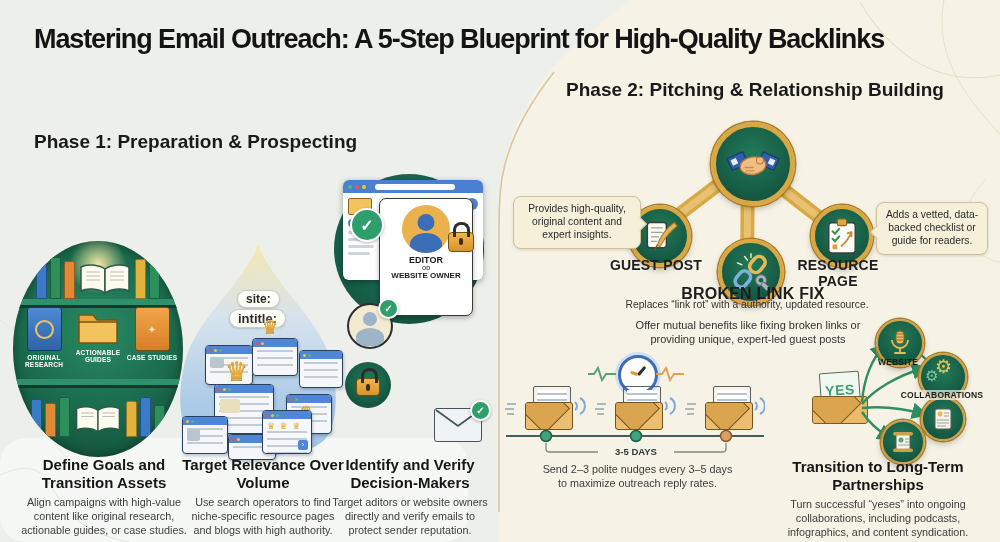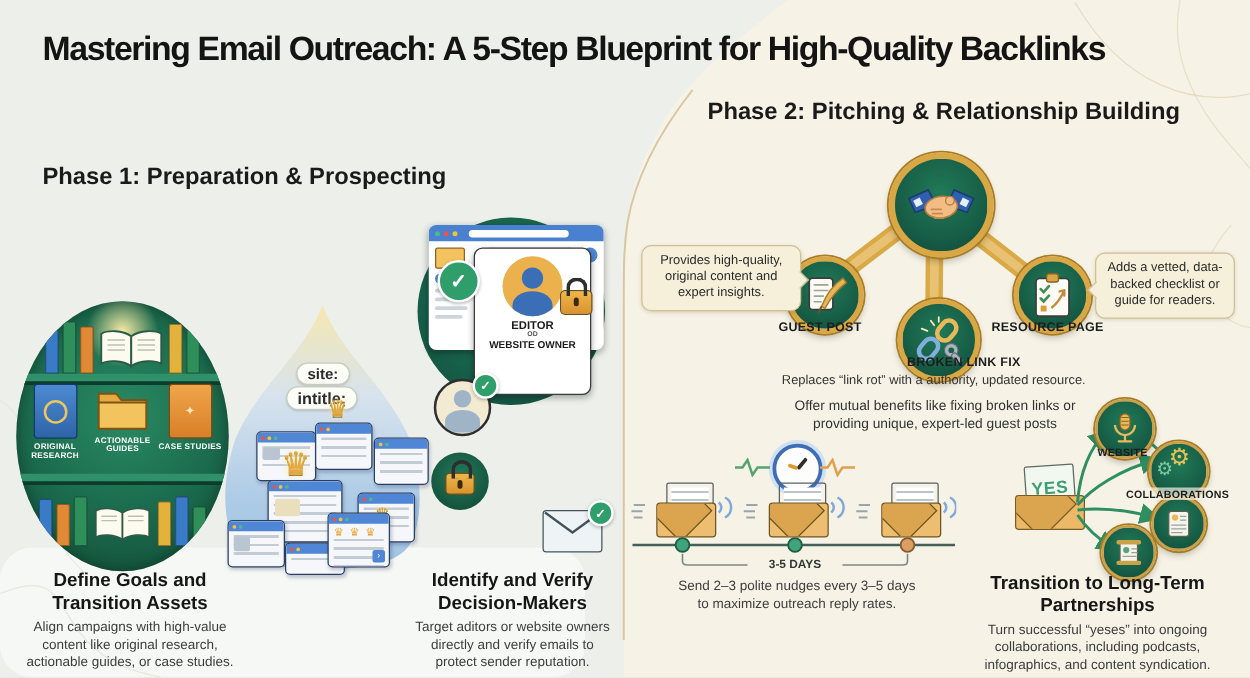--- a/index.html
+++ b/index.html
@@ -49,21 +49,21 @@
       border:1.5px solid #6e5014;border-radius:4px;}
   .lock::before{content:"";position:absolute;top:-11px;left:4px;width:11px;height:12px;
       border:3.5px solid #2e2e2e;border-bottom:none;border-radius:8px 8px 0 0;}
   .lock::after{content:"";position:absolute;left:50%;top:5px;transform:translateX(-50%);
       width:4px;height:7px;background:#3a2a08;border-radius:3px;}
   
   .gold-circle{position:absolute;border-radius:50%;
       background:radial-gradient(circle at 50% 38%,#217a57 0%,#175e47 60%,#114736 100%);
       border:4px solid #d9a744;box-shadow:0 0 0 1.5px #a87c23,0 3px 6px rgba(0,0,0,.25);
       display:flex;align-items:center;justify-content:center;}
-  .node-label{position:absolute;font-weight:700;font-size:10px;text-align:center;color:#1d1d1d;letter-spacing:.2px;}
+  .node-label{position:absolute;font-weight:700;font-size:14px;text-align:center;color:#1d1d1d;letter-spacing:.2px;}
   .callout{position:absolute;background:#f6f0db;border:1px solid #cfc098;border-radius:8px;
       padding:6px 7px;font-size:10.3px;line-height:1.25;color:#2a2a2a;text-align:center;
       box-shadow:0 1px 3px rgba(120,100,40,.2);}
   .callout::after{content:"";position:absolute;width:9px;height:9px;background:#f6f0db;transform:rotate(45deg);}
   .callout.cl::after{right:-5px;top:22px;border-right:1px solid #cfc098;border-top:1px solid #cfc098;}
   .callout.cr::after{left:-5px;top:24px;border-left:1px solid #cfc098;border-bottom:1px solid #cfc098;}
   .small-note{position:absolute;text-align:center;color:#333;}
   
   .envelope{position:absolute;width:58px;height:50px;}
   .envelope .letter{position:absolute;left:14px;top:2px;width:30px;height:24px;background:#fff;
@@ -336,21 +336,21 @@
       <rect x="13" y="2" width="10" height="7" rx="2" fill="#d9a744" stroke="#8a6420" stroke-width="1.2"></rect>
       <path d="M8,15 l2.5,2.5 l4.5,-5 M8,23 l2.5,2.5 l4.5,-5" stroke="#3f8f4f" stroke-width="2.2" fill="none" stroke-linecap="round"></path>
       <rect x="8" y="29" width="5" height="5" fill="#e09a3e"></rect>
       <path d="M17,31 C21,28 25,23 28,16" stroke="#c88a3a" stroke-width="2" fill="none"></path>
       <path d="M28,16 l-4,1 M28,16 l0,4.5" stroke="#c88a3a" stroke-width="2" stroke-linecap="round"></path>
     </svg>
   </div>
 
   <div class="node-label" style="left:596px;top:257px;width:120px;">GUEST POST</div>
   <div class="node-label" style="left:778px;top:257px;width:120px;">RESOURCE PAGE</div>
-  <div class="node-label" style="left:696px;top:285px;width:150px;font-size:10px;">BROKEN LINK FIX</div>
+  <div class="node-label" style="left:678px;top:285px;width:150px;font-size:16px;">BROKEN LINK FIX</div>
   <div class="small-note" style="left:620px;top:299px;width:254px;font-size:10.3px;">Replaces “link rot” with a authority, updated resource.</div>
   <div class="small-note" style="left:612px;top:318px;width:272px;font-size:11px;line-height:1.3;">Offer mutual benefits like fixing broken links or providing unique, expert-led guest posts</div>
 
   <div class="callout cl" style="left:513px;top:196px;width:112px;">Provides high-quality, original content and expert insights.</div>
   <div class="callout cr" style="left:876px;top:202px;width:96px;">Adds a vetted, data-backed checklist or guide for readers.</div>
 
   <div class="clockface" style="left:618px;top:355px;"></div>
   <svg class="abs" style="left:588px;top:366px;" width="28" height="16" viewBox="0 0 28 16">
     <polyline points="0,8 6,8 10,2 14,14 18,8 28,8" fill="none" stroke="#56a372" stroke-width="2"></polyline>
   </svg>
@@ -438,20 +438,24 @@
       <path d="M12,8 h5 M12,11 h5 M5,14 h11" stroke="#9aa39a" stroke-width="1"></path>
     </svg>
   </div>
   <div class="tiny-label" style="left:858px;top:357px;width:80px;">WEBSITE</div>
   <div class="tiny-label" style="left:891px;top:390px;width:102px;background:rgba(246,242,229,.7);border-radius:3px;">COLLABORATIONS</div>
 
   <div class="step-block" style="left:15px;top:456px;width:178px;">
     <div class="step-title">Define Goals and Transition Assets</div>
     <div class="step-desc">Align campaigns with high-value content like original research, actionable guides, or case studies.</div>
   </div>
+  <div class="step-block" style="left:182px;top:456px;width:162px;">
+    <div class="step-title">Target Relevance Over Volume</div>
+    <div class="step-desc">Use search operators to find niche-specific resource pages and blogs with high authority.</div>
+  </div>
   <div class="step-block" style="left:330px;top:456px;width:160px;">
     <div class="step-title">Identify and Verify Decision-Makers</div>
     <div class="step-desc">Target aditors or website owners directly and verify emails to protect sender reputation.</div>
   </div>
   <div class="step-block" style="left:540px;top:458px;width:195px;">
     <div class="step-desc">Send 2–3 polite nudges every 3–5 days to maximize outreach reply rates.</div>
   </div>
   <div class="step-block" style="left:772px;top:458px;width:212px;">
     <div class="step-title">Transition to Long-Term Partnerships</div>
     <div class="step-desc">Turn successful “yeses” into ongoing collaborations, including podcasts, infographics, and content syndication.</div>

